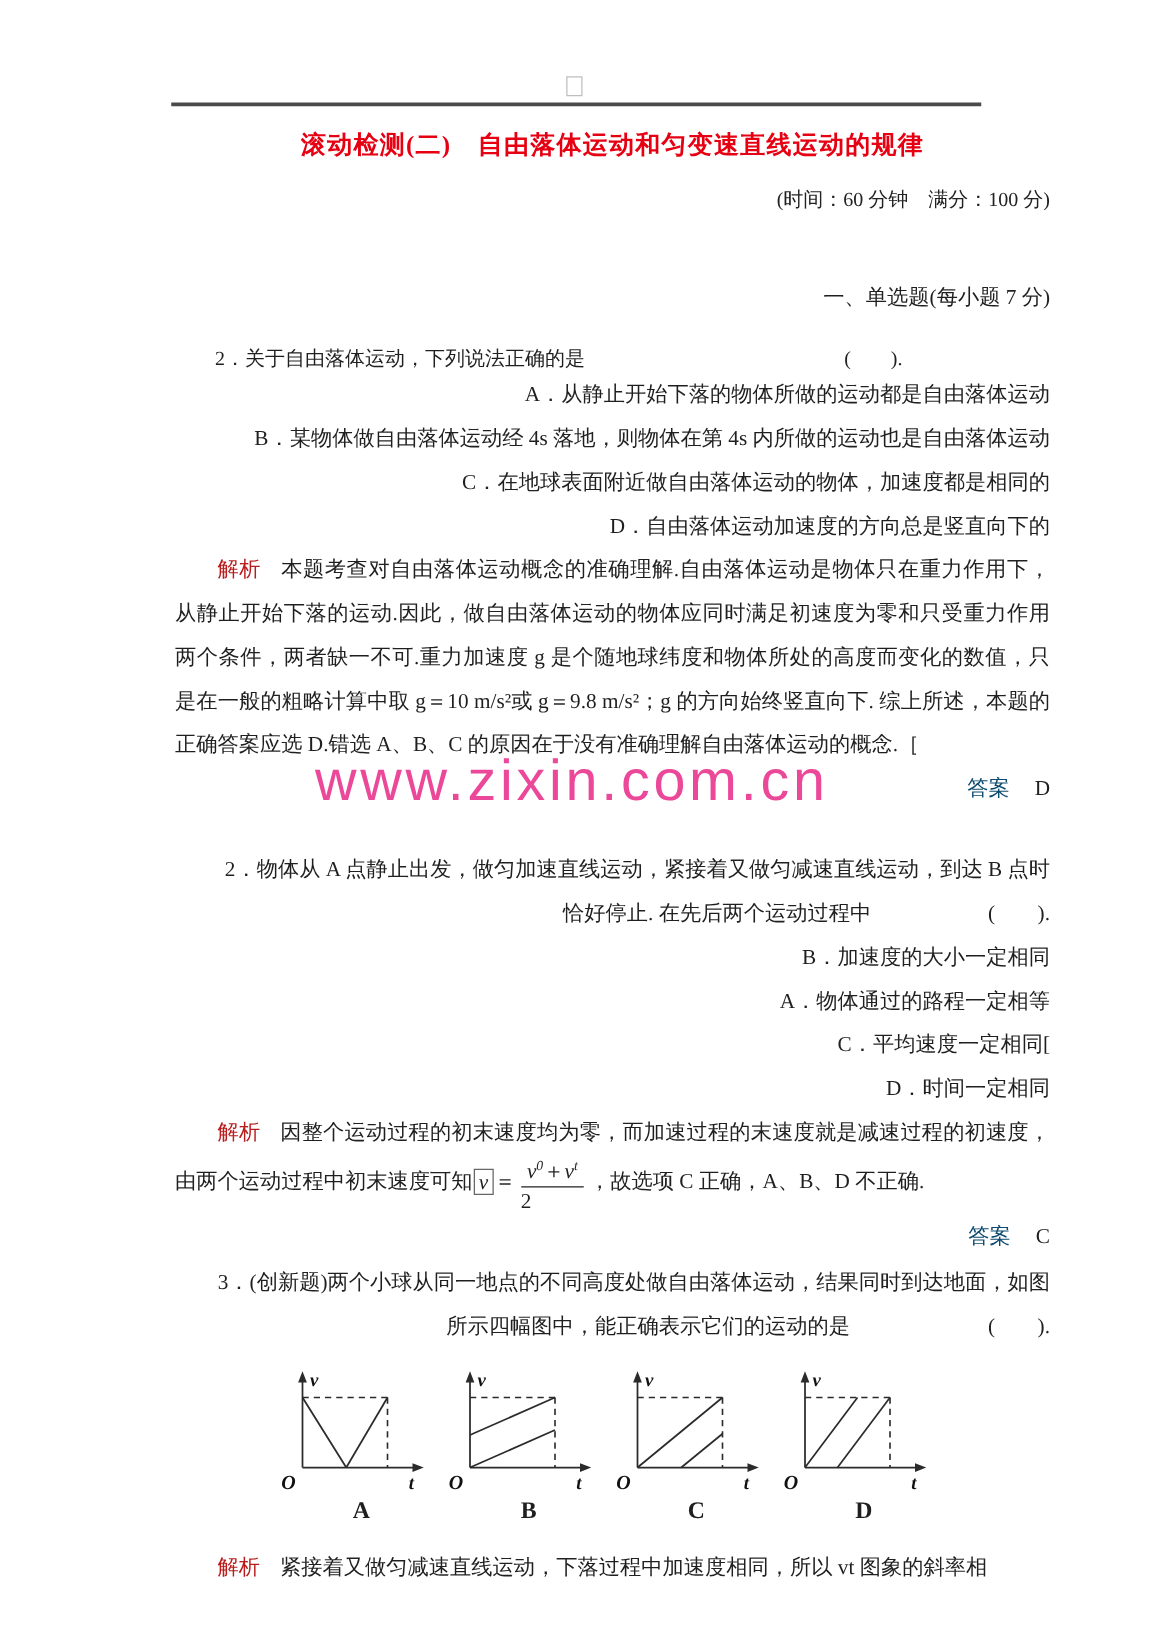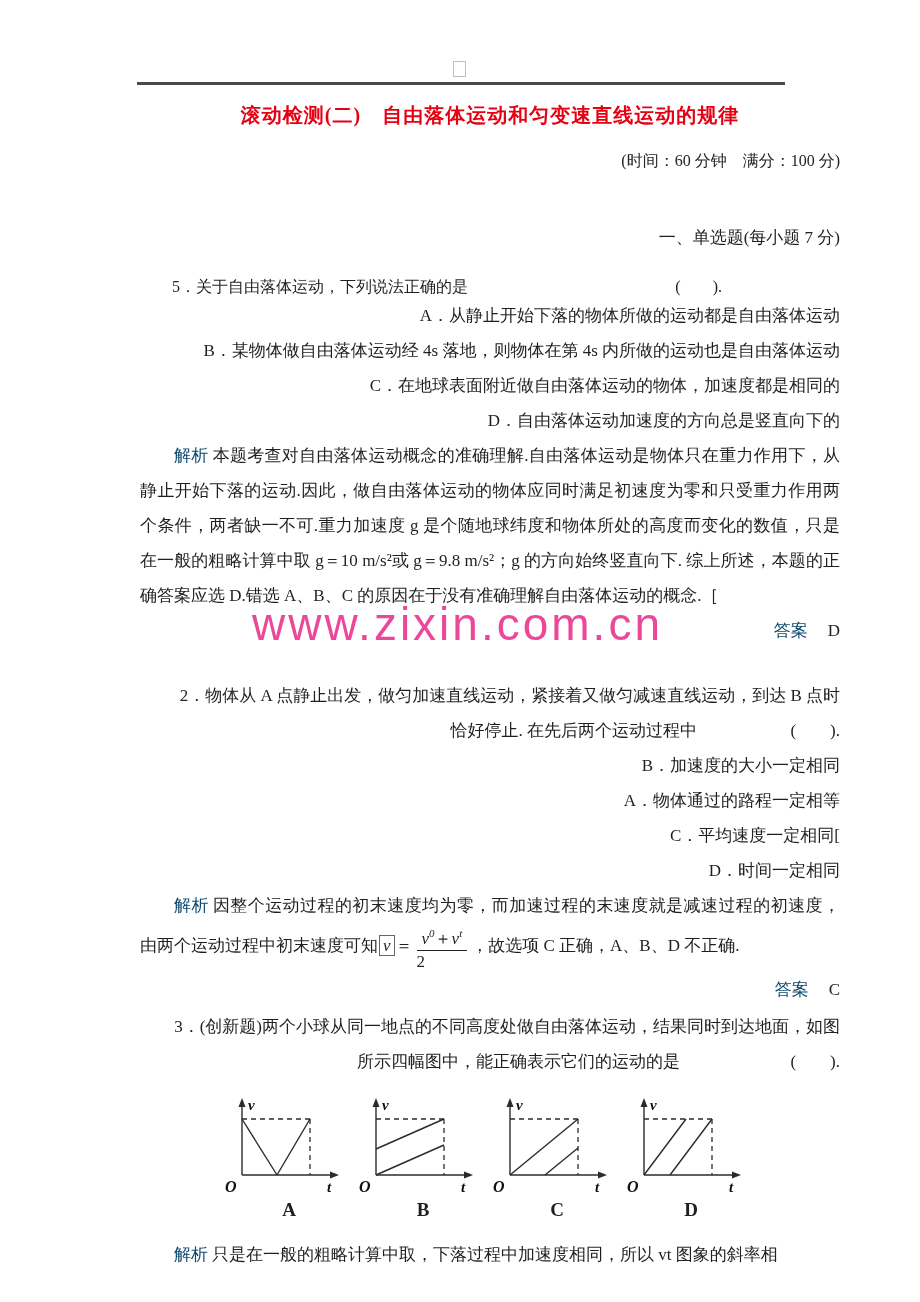--- a/index.html
+++ b/index.html
@@ -41,21 +41,21 @@
   p{margin:0;font-size:17px;line-height:35px;text-align:right;}
   .section-heading{margin-top:42px;}
   .stem{margin-top:1px;text-indent:2em;}
   .stem-flex{display:flex;margin-top:2px;}
   .stem-flex .stem-text{text-indent:2em;}
   .stem-flex .bracket{margin-left:auto;padding-right:118px;white-space:nowrap;}
   .bracket-inline-q2{margin-left:5.5em;white-space:nowrap;}
   .bracket-inline-q3{margin-left:6.5em;white-space:nowrap;}
   .option{text-indent:2em;}
   .analysis{text-indent:2em;text-align:justify;}
-  .lbl-jx{color:#0c4a6e;margin-right:4px;}
+  .lbl-jx{color:#b91c1c;margin-right:16px;}
   .lbl-da{color:#0c4a6e;margin-right:20px;}
   .answer-line{text-indent:2em;}
   .q-block{margin-top:22px;}
   .boxed-v{
     font-style:italic;border:1px solid #666;
     padding:0 3px;margin:0 1px;line-height:19px;display:inline-block;text-indent:0;
   }
   .frac{
     display:inline-flex;flex-direction:column;align-items:flex-start;
     vertical-align:middle;margin:0 4px;line-height:20px;text-indent:0;
@@ -84,21 +84,21 @@
 
   <div class="content">
 
     <h1 class="doc-title">滚动检测(二)　自由落体运动和匀变速直线运动的规律</h1>
     <p class="doc-subtitle">(时间：60 分钟　满分：100 分)</p>
 
     <p class="section-heading">一、单选题(每小题 7 分)</p>
 
     <div class="q-block">
       <div class="stem-flex">
-        <span class="stem-text">5．关于自由落体运动，下列说法正确的是</span>
+        <span class="stem-text">2．关于自由落体运动，下列说法正确的是</span>
         <span class="bracket">(　　).</span>
       </div>
       <p class="option">A．从静止开始下落的物体所做的运动都是自由落体运动</p>
       <p class="option">B．某物体做自由落体运动经 4s 落地，则物体在第 4s 内所做的运动也是自由落体运动</p>
       <p class="option">C．在地球表面附近做自由落体运动的物体，加速度都是相同的</p>
       <p class="option">D．自由落体运动加速度的方向总是竖直向下的</p>
       <p class="analysis"><span class="lbl-jx">解析</span><span>本题考查对自由落体运动概念的准确理解.自由落体运动是物体只在重力作用下，从静止开始下落的运动.因此，做自由落体运动的物体应同时满足初速度为零和只受重力作用两个条件，两者缺一不可.重力加速度 g 是个随地球纬度和物体所处的高度而变化的数值，只是在一般的粗略计算中取 g＝10 m/s²或 g＝9.8 m/s²；g 的方向始终竖直向下. 综上所述，本题的正确答案应选 D.错选 A、B、C 的原因在于没有准确理解自由落体运动的概念.［</span></p>
       <p class="answer-line"><span class="lbl-da">答案</span><span>D</span></p>
     </div>
 
@@ -186,17 +186,17 @@
                 <line x1="46" y1="82" x2="88" y2="26" stroke="#2b2b2b" stroke-width="1.4"></line>
                 <text x="26" y="17" fill="#111" font-family="&quot;Liberation Serif&quot;,serif" font-size="15" font-style="italic" font-weight="bold">v</text>
                 <text x="105" y="99" fill="#111" font-family="&quot;Liberation Serif&quot;,serif" font-size="15" font-style="italic" font-weight="bold">t</text>
                 <text x="3" y="99" fill="#111" font-family="&quot;Liberation Serif&quot;,serif" font-size="16" font-style="italic" font-weight="bold">O</text>
               </svg>
             </div>
           <div class="graph-caption">D</div>
         </div>
       </div>
 
-      <p class="analysis analysis-last"><span class="lbl-jx">解析</span><span>只是在一般的粗略计算中取，下落过程中加速度相同，所以 vt 图象的斜率相</span></p>
+      <p class="analysis analysis-last"><span class="lbl-jx">解析</span><span>紧接着又做匀减速直线运动，下落过程中加速度相同，所以 vt 图象的斜率相</span></p>
     </div>
 
   </div>
 </div>
 
 </body></html>

